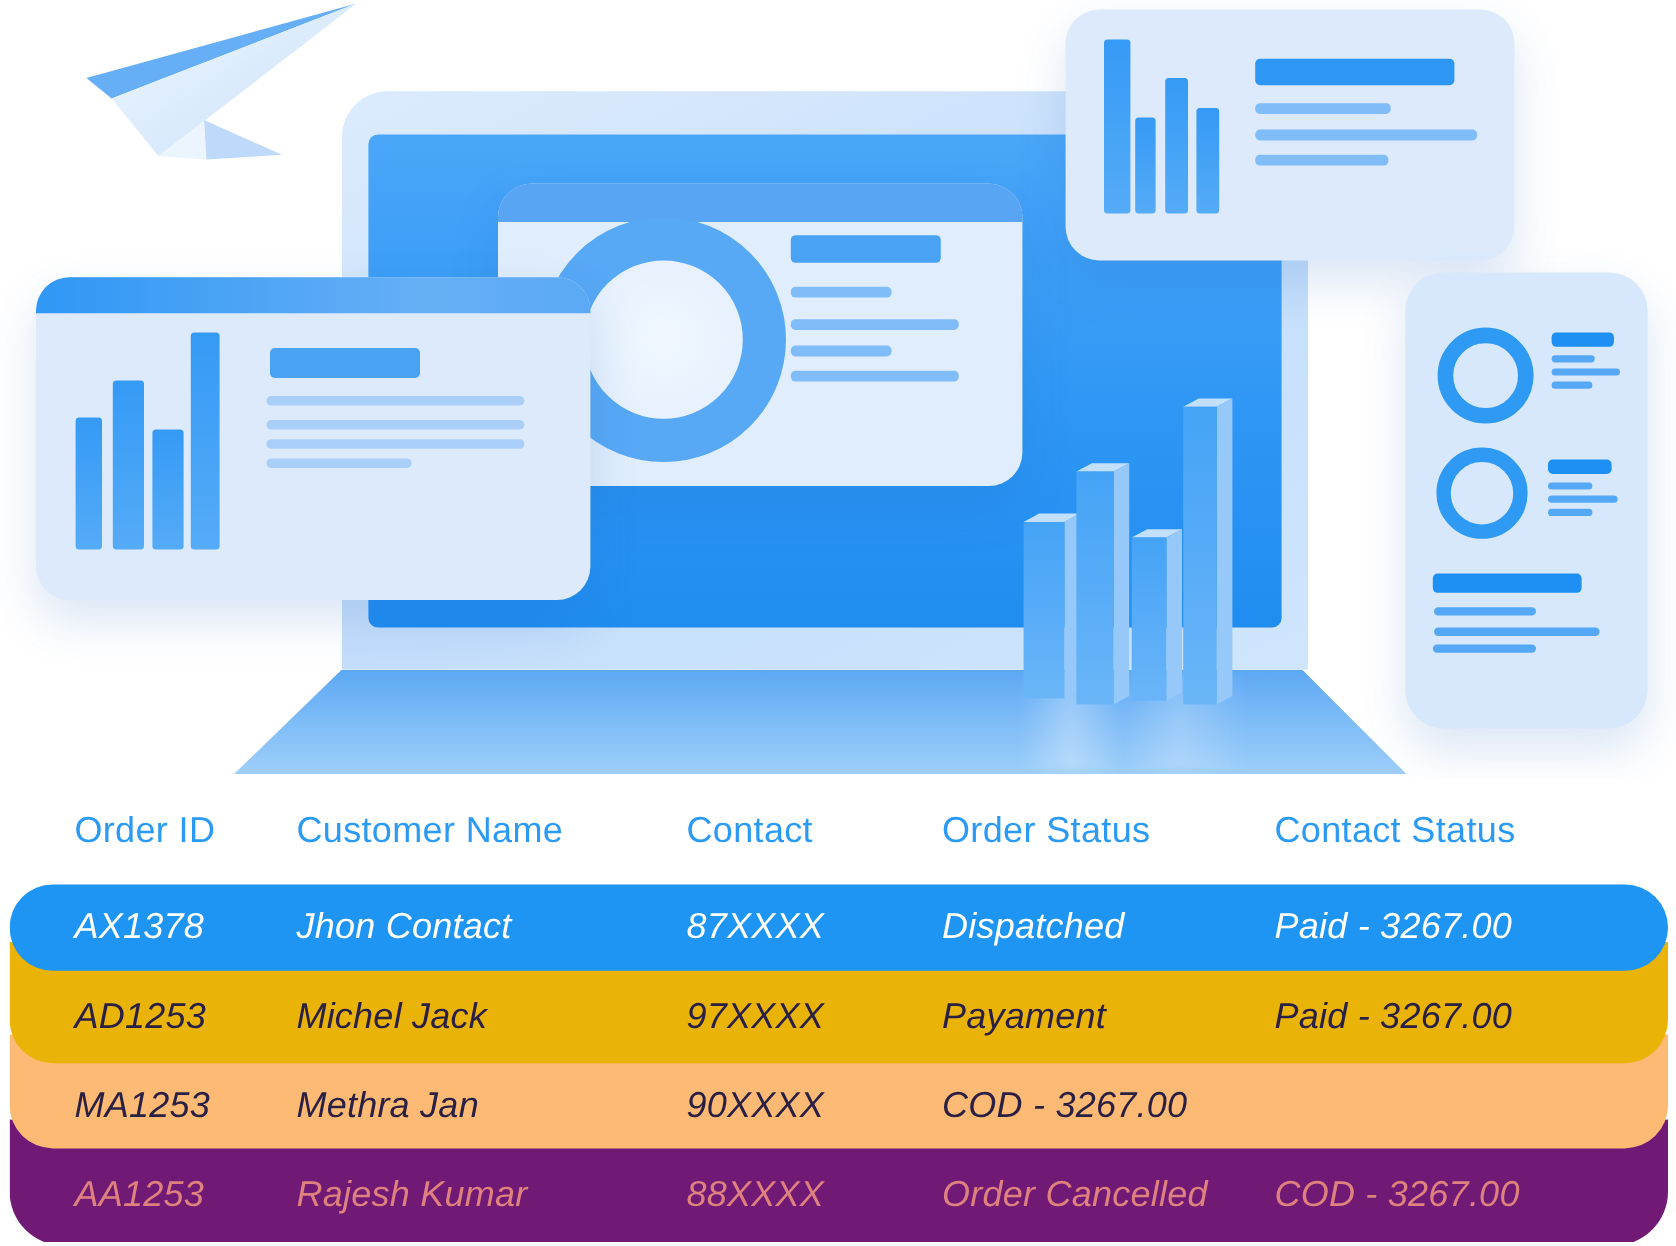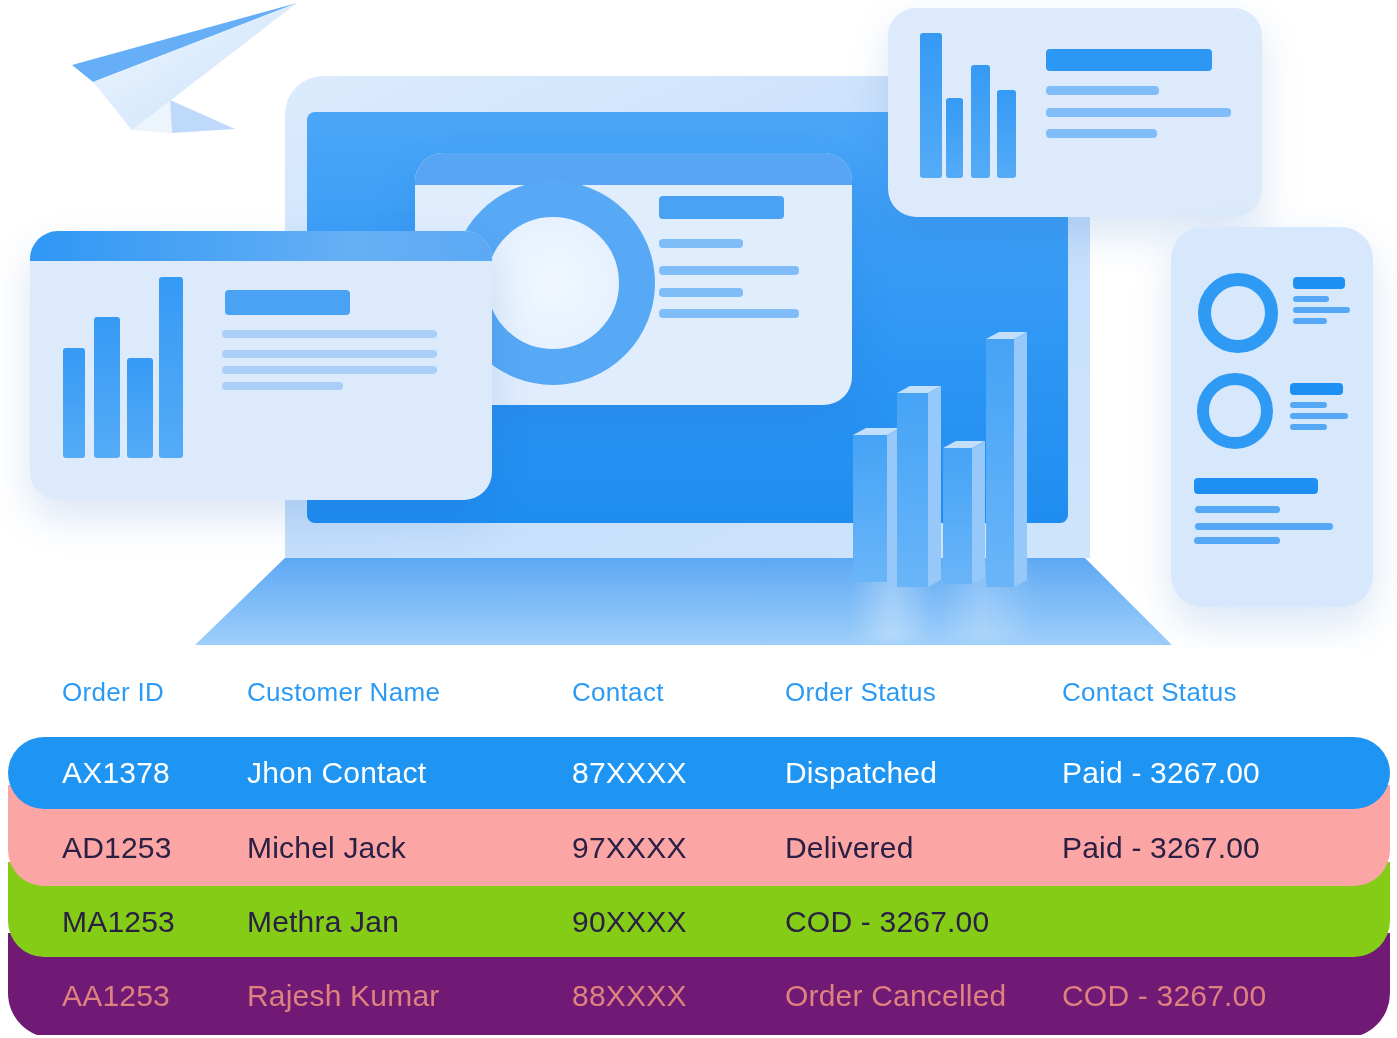--- a/index.html
+++ b/index.html
@@ -68,26 +68,26 @@
 
   
   .panel {
     position:absolute; left:8px; top:648px; width:1382px; height:390px;
     background:#ffffff; border-radius:45px; overflow:hidden;
   }
   .grid-row {
     display:grid; grid-template-columns:185px 325px 213px 277px 1fr;
     padding-left:54px; align-items:center; box-sizing:border-box;
   }
-  .thead { height:89px; color:#2B9AF4; font-size:26px; font-weight:500; letter-spacing:.3px; }
-  .trow  { font-size:30px; position:relative; letter-spacing:.2px; }
+  .thead { height:89px; color:#2B9AF4; font-size:30px; font-weight:500; letter-spacing:.3px; }
+  .trow  { font-size:30px; position:relative; letter-spacing:.2px;font-style:italic; }
   .r1 { height:72px;  background:#1E95F2; border-radius:40px; color:#ffffff; z-index:4; }
-  .r2 { height:101px; margin-top:-24px; padding-top:24px; background:#fca5a5;
+  .r2 { height:101px; margin-top:-24px; padding-top:24px; background:#eab308;
         border-radius:0 0 36px 36px; color:#2A2043; z-index:3; }
-  .r3 { height:95px;  margin-top:-24px; padding-top:24px; background:#84cc16;
+  .r3 { height:95px;  margin-top:-24px; padding-top:24px; background:#fdba74;
         border-radius:0 0 36px 36px; color:#2A2043; z-index:2; }
   .r4 { height:102px; margin-top:-24px; padding-top:24px; background:#701a75;
         color:#DF827F; z-index:1; }
 </style>
 </head>
 <body>
 
 <div class="illo">
 
   <svg class="abs" style="left:60px;top:0;" width="250" height="140" viewBox="0 0 250 140">
@@ -202,21 +202,21 @@
     <div>Jhon Contact</div>
     <div>87XXXX</div>
     <div>Dispatched</div>
     <div>Paid - 3267.00</div>
   </div>
 
   <div class="grid-row trow r2">
     <div>AD1253</div>
     <div>Michel Jack</div>
     <div>97XXXX</div>
-    <div>Delivered</div>
+    <div>Payament</div>
     <div>Paid - 3267.00</div>
   </div>
 
   <div class="grid-row trow r3">
     <div>MA1253</div>
     <div>Methra Jan</div>
     <div>90XXXX</div>
     <div>COD - 3267.00</div>
   </div>
 

